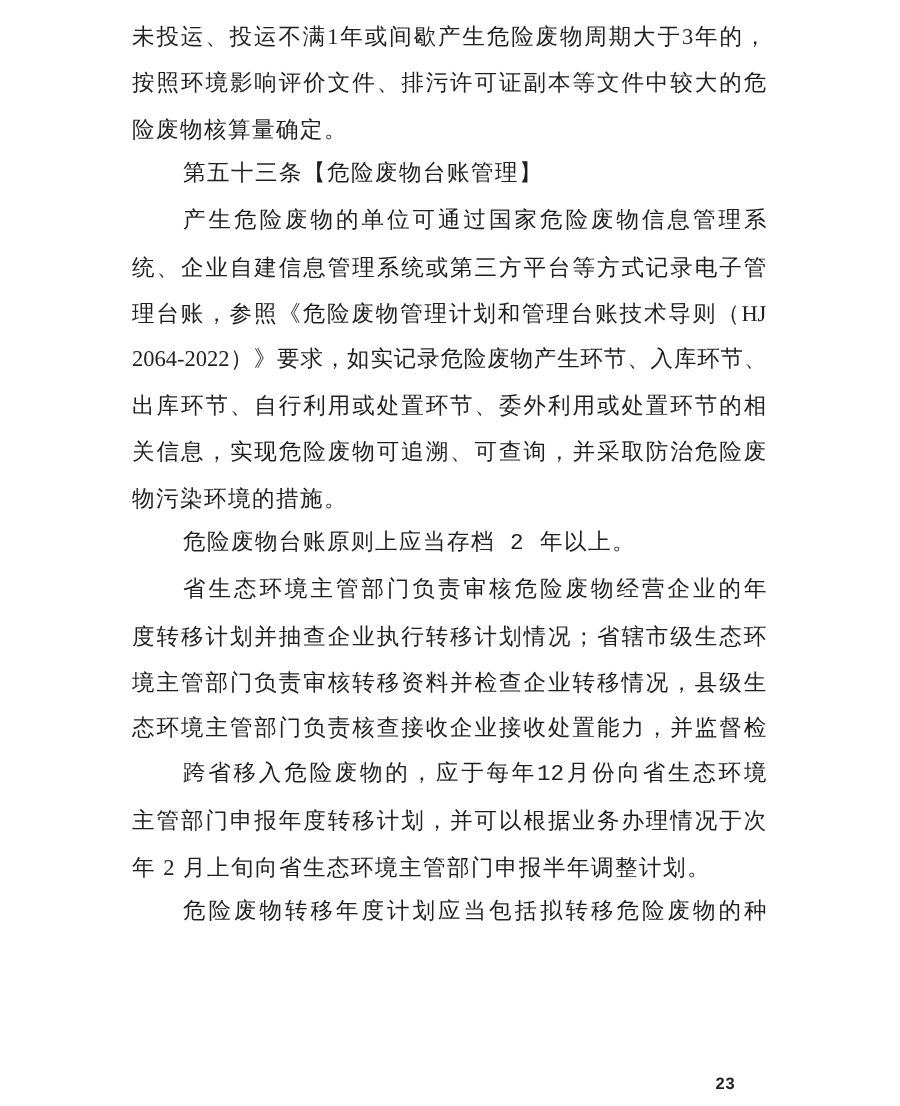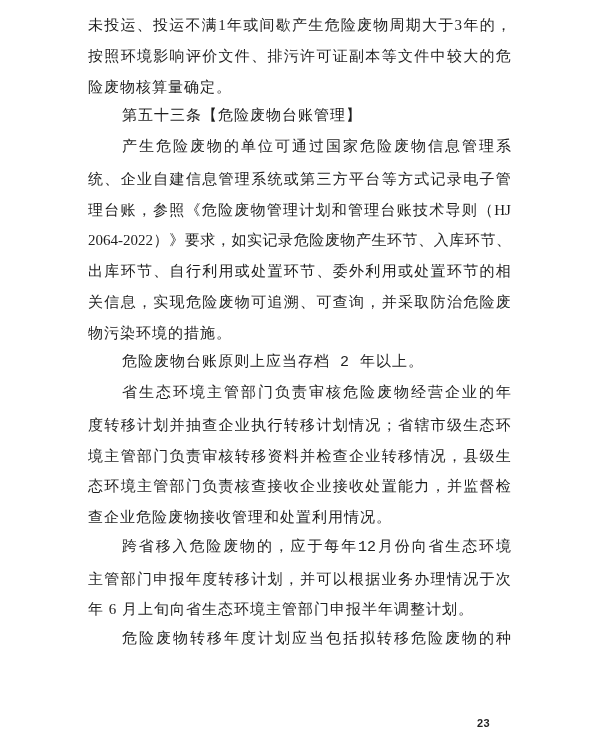--- a/index.html
+++ b/index.html
@@ -386,21 +386,20 @@
         <span>处</span>
         <span>置</span>
         <span>能</span>
         <span>力</span>
         <span>，</span>
         <span>并</span>
         <span>监</span>
         <span>督</span>
         <span>检</span>
       </div>
-      <div class="line">查企业危险废物接收管理和处置利用情况。</div>
       <div class="line indent justify">
         <span>跨</span>
         <span>省</span>
         <span>移</span>
         <span>入</span>
         <span>危</span>
         <span>险</span>
         <span>废</span>
         <span>物</span>
         <span>的</span>
@@ -440,21 +439,21 @@
         <span>据</span>
         <span>业</span>
         <span>务</span>
         <span>办</span>
         <span>理</span>
         <span>情</span>
         <span>况</span>
         <span>于</span>
         <span>次</span>
       </div>
-      <div class="line">年 6 月上旬向省生态环境主管部门申报半年调整计划。</div>
+      <div class="line">年 2 月上旬向省生态环境主管部门申报半年调整计划。</div>
       <div class="line indent justify">
         <span>危</span>
         <span>险</span>
         <span>废</span>
         <span>物</span>
         <span>转</span>
         <span>移</span>
         <span>年</span>
         <span>度</span>
         <span>计</span>

